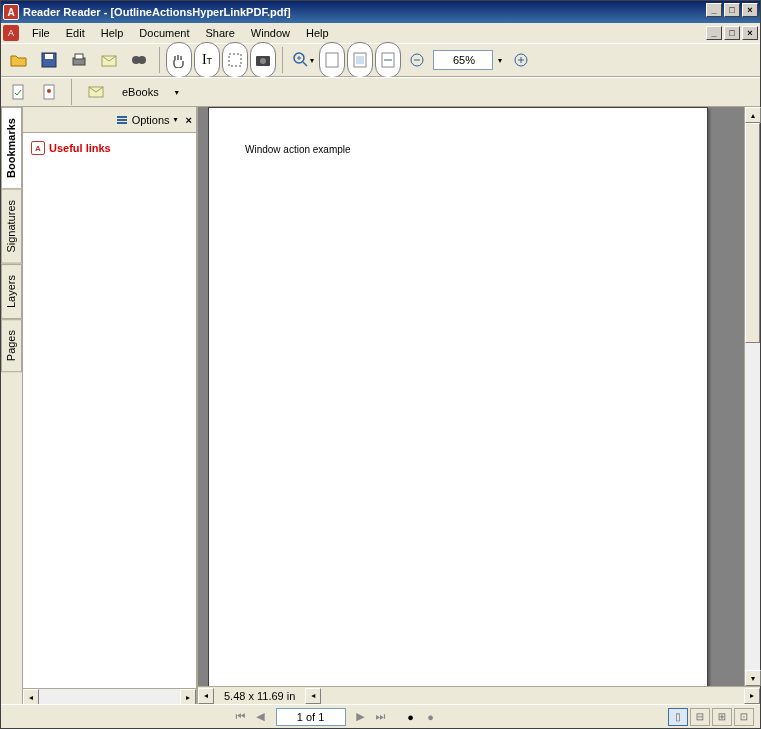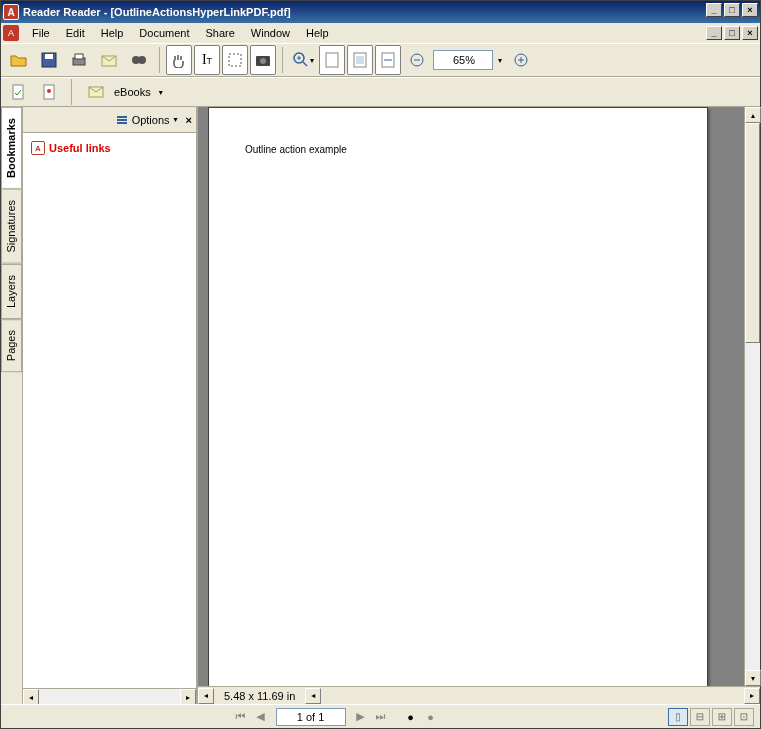--- a/index.html
+++ b/index.html
@@ -9,25 +9,25 @@
     .titlebar .ticon { width:16px; height:16px; background:#c0392b; border-radius:2px; margin-right:4px; display:flex; align-items:center; justify-content:center; color:#fff; font-size:10px; border:1px solid #fff; }
     .titlebar .ttext { flex:1; }
     .tbtns { display:flex; height:100%; align-items:flex-start; padding-top:2px; padding-right:2px; gap:2px; }
     .tbtn { width:16px; height:14px; background:#d4d0c8; border:1px solid #fff; border-right-color:#404040; border-bottom-color:#404040; display:flex; align-items:center; justify-content:center; color:#000; font-size:9px; font-family:Arial; font-weight:bold;}
     .menubar { height:20px; background:#ece9d8; display:flex; align-items:center; padding-left:2px; gap:2px;}
     .mb-icon { width:16px; height:16px; background:#c0392b; border-radius:2px; margin-right:4px; display:flex; align-items:center; justify-content:center; color:#fff; font-size:9px;}
     .mitem { padding:2px 7px; cursor:default;}
     .toolbars { height:34px; background:#ece9d8; display:flex; align-items:center; padding:2px 4px; border-top:1px solid #fff; border-bottom:1px solid #aca899; gap:2px; }
     .toolbars2 { height:30px; background:#ece9d8; display:flex; align-items:center; padding:2px 4px; border-top:1px solid #fff; border-bottom:1px solid #aca899; gap:3px; }
     .tb-btn { width:28px; height:28px; display:flex; align-items:center; justify-content:center; cursor:default; border:1px solid transparent;}
-    .tb-btn2 { width:26px; height:30px; display:flex; align-items:center; justify-content:center; border:1px solid #808080; background:#fff; border-radius:2px; cursor:default;}
+    .tb-btn2 { width:26px; height:36px; display:flex; align-items:center; justify-content:center; border:1px solid #808080; background:#fff; border-radius:12px; cursor:default;}
     .sep { width:1px; height:26px; background:#aca899; margin:0 4px; }
     .zoombox { width:60px; height:20px; border:1px solid #7f9db9; background:#fff; padding:2px 17px; text-align:right; }
     .share { margin-left:auto; width:140px; height:28px; background:#fdd; border:1px solid #c09090; display:flex; align-items:center; justify-content:center; gap:6px; font-size:10px; color:#a06060;}
-    .ebooks { display:flex; align-items:center; padding:2px 8px; gap:8px; border:1px solid transparent;}
+    .ebooks { display:flex; align-items:center; padding:2px 8px; gap:16px; border:1px solid transparent;}
     .content { flex:1; display:flex; min-height:0; background:#ece9d8; }
     .side-tabs { width:22px; background:#ece9d8; display:flex; flex-direction:column; border-right:1px solid #aca899; }
     .side-tab { writing-mode:vertical-rl; transform:rotate(180deg); padding:10px 3px; border:1px solid #aca899; background:#ece9d8; cursor:default; text-align:center;}
     .side-tab.active { background:#fff; font-weight:bold; }
     .bookmarks-panel { width:175px; background:#ece9d8; display:flex; flex-direction:column; border-right:2px solid #aca899; }
     .bp-head { height:26px; display:flex; align-items:center; justify-content:flex-end; background:#ece9d8; border-bottom:1px solid #aca899; padding-right:4px; gap:8px; }
     .bp-head .opt { display:flex; align-items:center; gap:4px; }
     .bp-body { flex:1; background:#fff; padding:8px; overflow:hidden; }
     .bookmark { display:flex; align-items:center; gap:4px; color:#d00; font-weight:bold; font-size:12px; }
     .bm-icon { width:14px; height:14px; border:1px solid #c0392b; border-radius:2px; display:flex; align-items:center; justify-content:center; color:#c0392b; font-size:8px;}
@@ -232,21 +232,21 @@
         <div class="sb-btn">◂</div>
         <div class="sb-track"></div>
         <div class="sb-btn">▸</div>
       </div>
     </div>
 
     <div class="docarea">
       <div class="doc-v">
         <div class="page-wrap">
           <div class="page">
-            <div style="font-size:10px">Outline action example</div>
+            <div style="font-size:10px">Window action example</div>
           </div>
         </div>
         <div class="vscroll">
           <div class="sb-btn">▴</div>
           <div class="vtrack">
               <div class="vthumb"></div>
             </div>
           <div class="sb-btn">▾</div>
         </div>
       </div>

